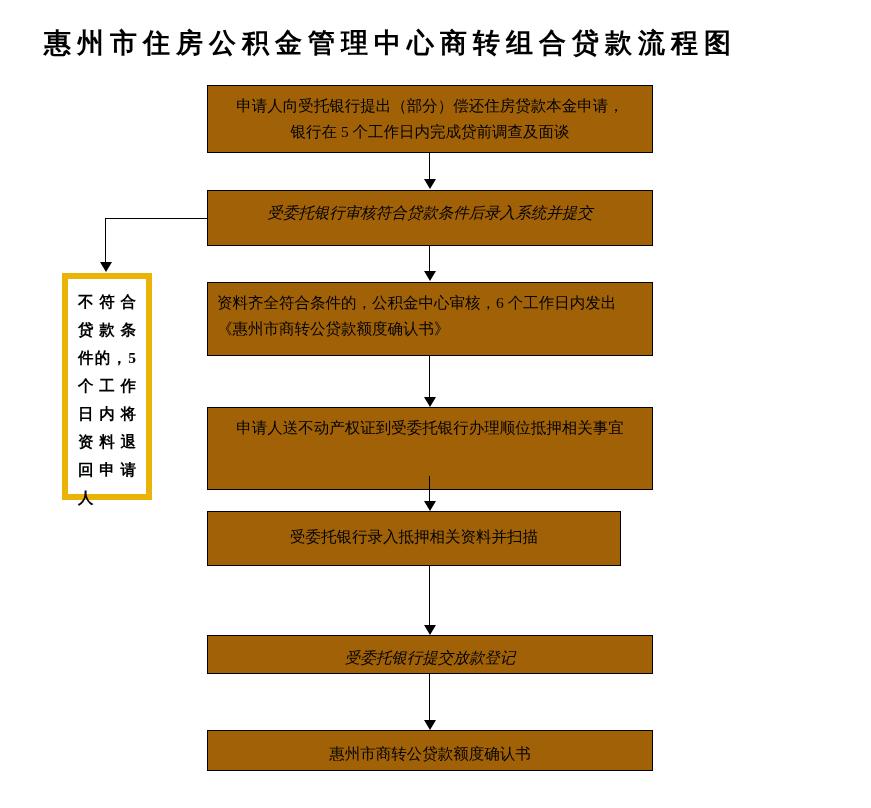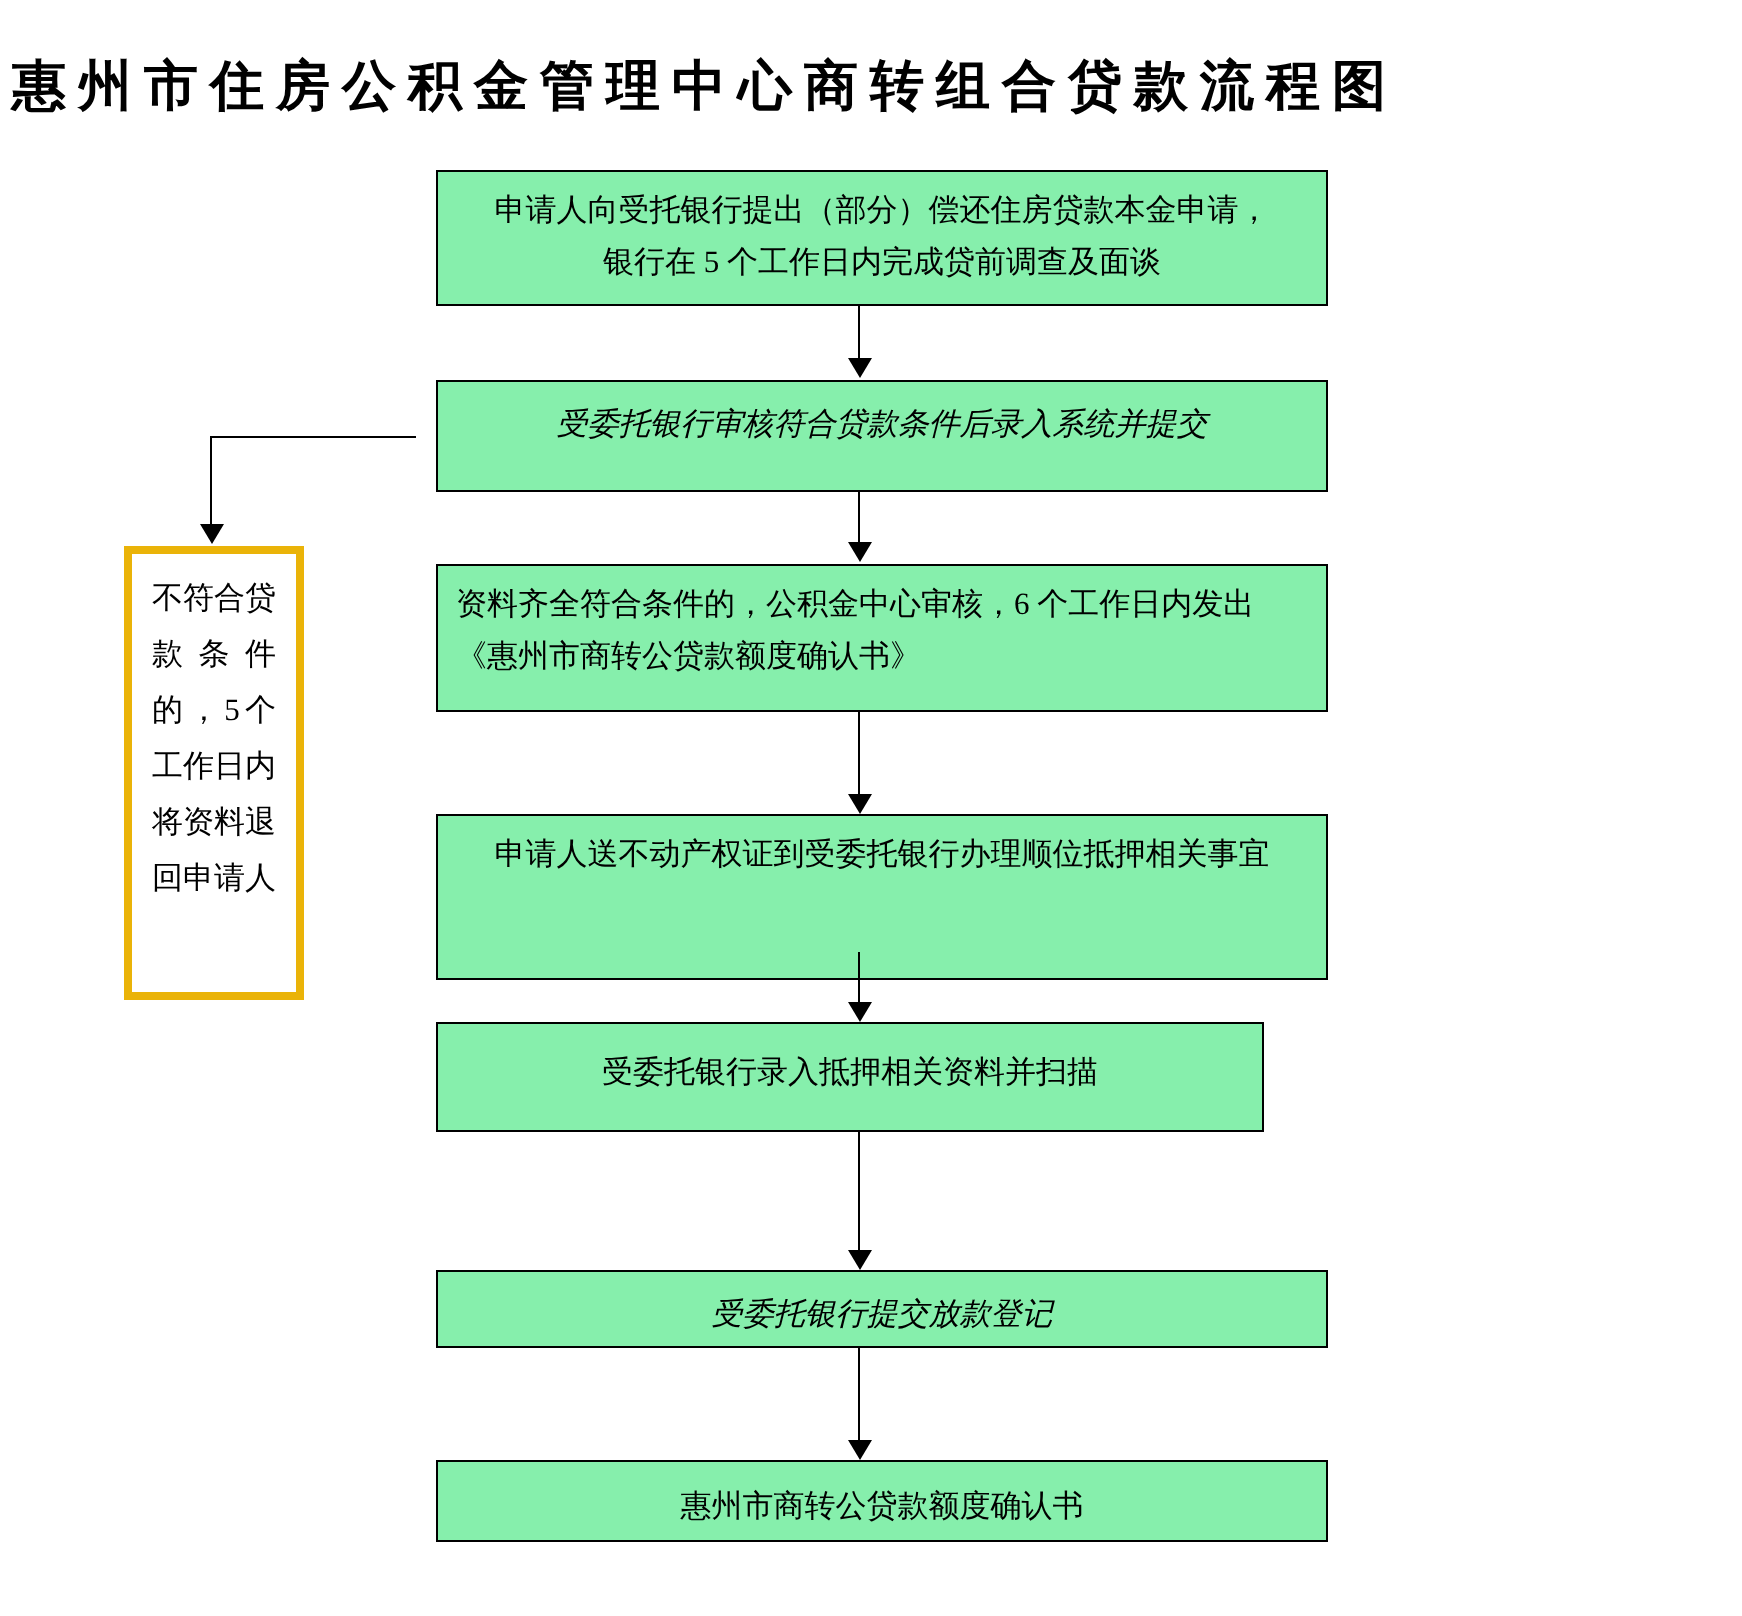--- a/index.html
+++ b/index.html
@@ -15,37 +15,36 @@
     color: #000000;
     overflow: hidden;
   }
 
   
   #page-title {
     position: absolute;
     left: 0;
     top: 6px;
     width: 737px;
-    text-align: left;
+    text-align: right;
     font-family: "Liberation Serif", "DejaVu Serif", serif;
     font-weight: bold;
     font-size: 27px;
     letter-spacing: 6px;
     text-indent: 6px;
     line-height: 38px;
     white-space: nowrap;
   }
 
   
   .flow-box {
     position: absolute;
     box-sizing: border-box;
     border: 1px solid #000000;
-    background: #86efac;
-    margin-left: 11px;
+    background: #a16207;
   }
   .flow-box .box-text {
     display: block;
     font-size: 15.5px;
     line-height: 26px;
     padding: 7px 9px 0 9px;
     white-space: pre-line;
   }
   .flow-box.center .box-text { text-align: center; }
   .flow-box.left   .box-text { text-align: left; }
@@ -65,22 +64,23 @@
   #box-7 .box-text { padding-top: 10px; }
 
   
   #box-reject {
     position: absolute;
     left: 62px;
     top: 273px;
     width: 90px;
     height: 227px;
     box-sizing: border-box;
-    border: 4px solid #eab308;
+    border: 6px solid #eab308;
     background: #ffffff;
+    font-weight: bold;
   }
   #box-reject .box-text {
     display: block;
     font-size: 15.5px;
     line-height: 28px;
     padding: 9px 10px 0 10px;
     text-align: justify;
     text-align-last: justify;
     word-break: break-all;
   }

